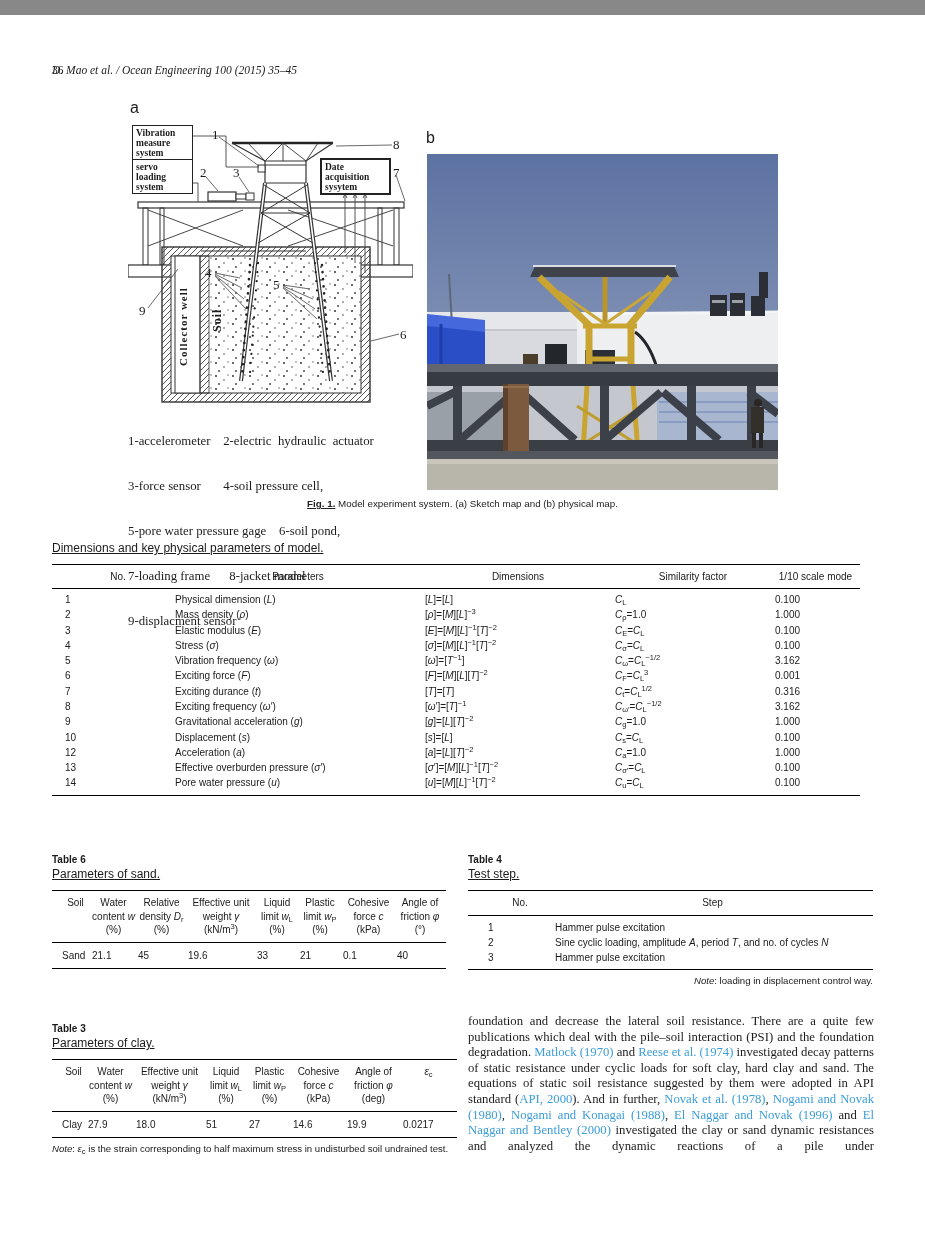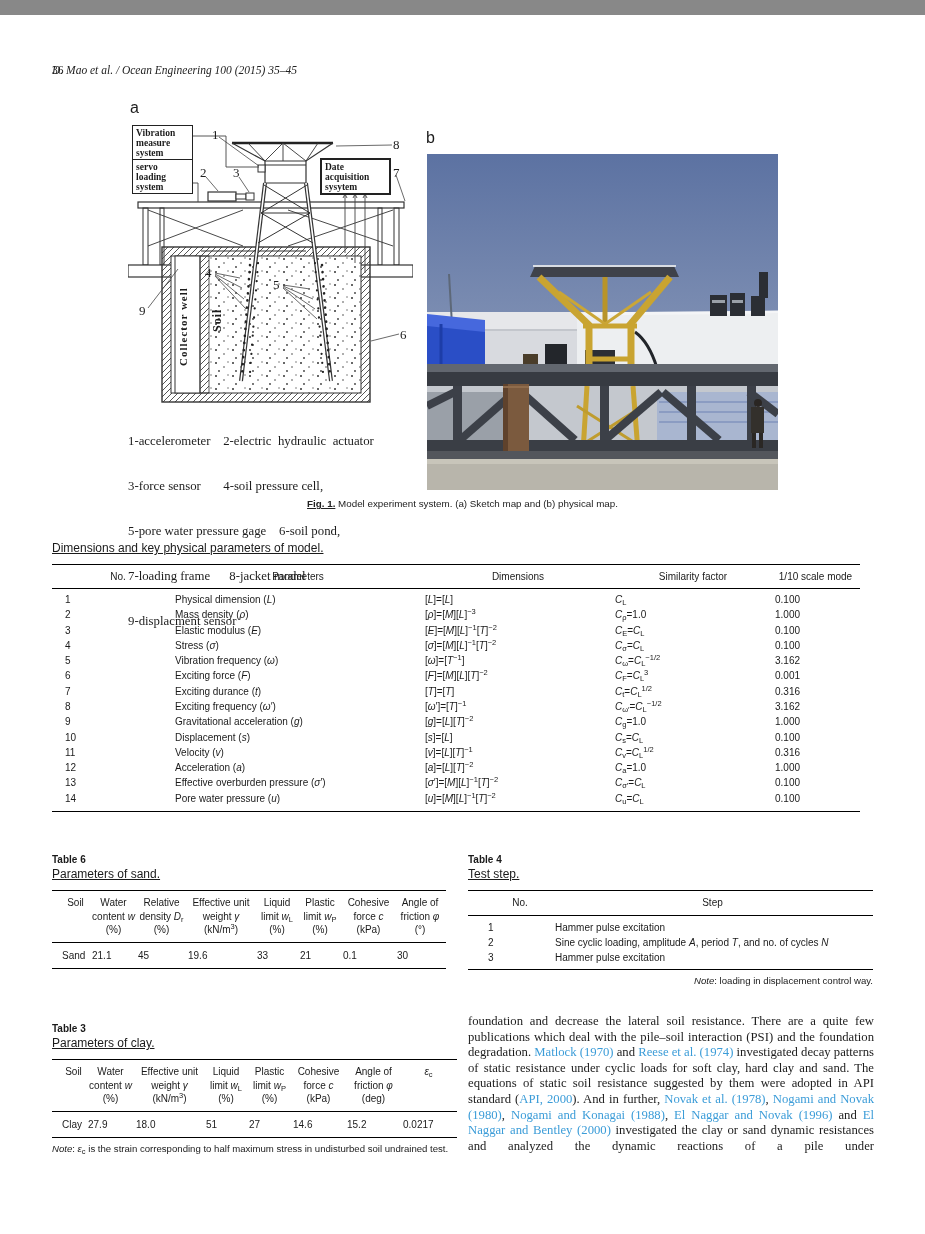--- a/index.html
+++ b/index.html
@@ -340,27 +340,20 @@
             <td>1.000</td>
           </tr>
           <tr>
             <td class="c0">10</td>
             <td>Displacement (<i>s</i>)</td>
             <td>[<i>s</i>]=[<i>L</i>]</td>
             <td><i>C</i><sub>s</sub>=<i>C</i><sub>L</sub></td>
             <td>0.100</td>
           </tr>
           <tr>
-            <td class="c0">11</td>
-            <td>Velocity (<i>v</i>)</td>
-            <td>[<i>v</i>]=[<i>L</i>][<i>T</i>]<sup>−1</sup></td>
-            <td><i>C</i><sub>v</sub>=<i>C</i><sub>L</sub><sup>1/2</sup></td>
-            <td>0.316</td>
-          </tr>
-          <tr>
             <td class="c0">12</td>
             <td>Acceleration (<i>a</i>)</td>
             <td>[<i>a</i>]=[<i>L</i>][<i>T</i>]<sup>−2</sup></td>
             <td><i>C</i><sub>a</sub>=1.0</td>
             <td>1.000</td>
           </tr>
           <tr>
             <td class="c0">13</td>
             <td>Effective overburden pressure (<i>σ</i>′)</td>
             <td>[<i>σ</i>′]=[<i>M</i>][<i>L</i>]<sup>−1</sup>[<i>T</i>]<sup>−2</sup></td>
@@ -406,21 +399,21 @@
         </thead>
       <tbody>
           <tr>
         <td class="c0">Sand</td>
         <td>21.1</td>
         <td>45</td>
         <td>19.6</td>
         <td>33</td>
         <td>21</td>
         <td>0.1</td>
-        <td>30</td>
+        <td>40</td>
       </tr>
         </tbody>
     </table>
   </div>
 
   <div class="tblock" style="left:468px;top:839px;width:405px;">
     <div class="tlabel">Table 4</div>
     <div class="tcap">Test step.</div>
     <table class="dtable tsm t4">
       <colgroup>
@@ -478,21 +471,21 @@
       </tr>
         </thead>
       <tbody>
           <tr>
         <td class="c0">Clay</td>
         <td>27.9</td>
         <td>18.0</td>
         <td>51</td>
         <td>27</td>
         <td>14.6</td>
-        <td>15.2</td>
+        <td>19.9</td>
         <td>0.0217</td>
       </tr>
         </tbody>
     </table>
     <div class="tnote"><i>Note</i>: <i>ε</i><sub>c</sub> is the strain corresponding to half maximum stress in undisturbed soil undrained test.</div>
   </div>
 
   <div class="bodytext">foundation and decrease the lateral soil resistance. There are a quite few publications which deal with the pile–soil interaction (PSI) and the foundation degradation. <span class="cite">Matlock (1970)</span> and <span class="cite">Reese et al. (1974)</span> investigated decay patterns of static resistance under cyclic loads for soft clay, hard clay and sand. The equations of static soil resistance suggested by them were adopted in API standard (<span class="cite">API, 2000</span>). And in further, <span class="cite">Novak et al. (1978)</span>, <span class="cite">Nogami and Novak (1980)</span>, <span class="cite">Nogami and Konagai (1988)</span>, <span class="cite">El Naggar and Novak (1996)</span> and <span class="cite">El Naggar and Bentley (2000)</span> investigated the clay or sand dynamic resistances and analyzed the dynamic reactions of a pile under</div>
 
 </div>

